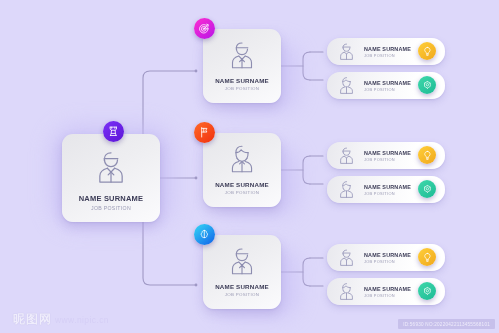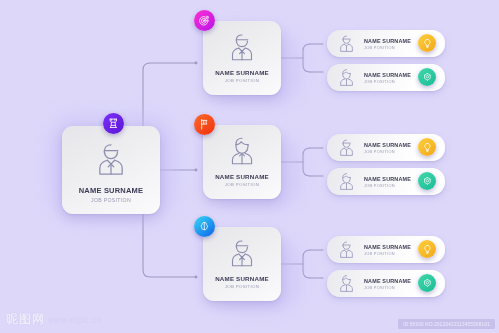--- a/index.html
+++ b/index.html
@@ -2,21 +2,21 @@
 <html><head>
 <meta charset="utf-8">
 <style>
   * { margin:0; padding:0; box-sizing:border-box; }
   html,body { width:499px; height:333px; overflow:hidden; }
   body {
     background:#ddd8fa;
     font-family:"Liberation Sans", sans-serif;
     position:relative;
   }
-  #stage { position:absolute; inset:0; }
+  #stage { position:absolute; inset:0;margin-top:8px; }
 
   
   #wires { position:absolute; inset:0; width:499px; height:333px; z-index:1; }
 
   
   .root-glow{
     position:absolute; left:52px; top:118px; width:120px; height:100px;
     border-radius:24px; background:#c9c0f6; filter:blur(11px); opacity:.75; z-index:1;
   }
   .mid-glow{
@@ -70,21 +70,21 @@
     position:absolute; border-radius:50%; z-index:5;
     display:flex; align-items:center; justify-content:center;
     box-shadow:0 2px 5px rgba(70,50,140,.35);
   }
   .badge-lg{ width:21px; height:21px; }
   .badge-sm{ width:18px; height:18px; }
   .badge svg{ width:60%; height:60%; }
 
   
   .wm{
-    position:absolute; left:6px; bottom:5px; z-index:8;
+    position:absolute; left:13px; bottom:5px; z-index:8;
     display:flex; align-items:center; gap:3px; opacity:.55;
   }
   .wm-cn{ font-size:12px; font-weight:bold; color:#ffffff; letter-spacing:1px;
           text-shadow:0 0 1px rgba(150,140,200,.9); }
   .wm-url{ font-size:8.5px; color:#cfc7f2; letter-spacing:.4px; }
   .idbar{
     position:absolute; right:4px; bottom:4px; z-index:8;
     background:rgba(186,178,226,.62); color:#efecfb;
     font-size:4.6px; letter-spacing:.25px; padding:2.5px 5px; border-radius:1px;
     white-space:nowrap;

